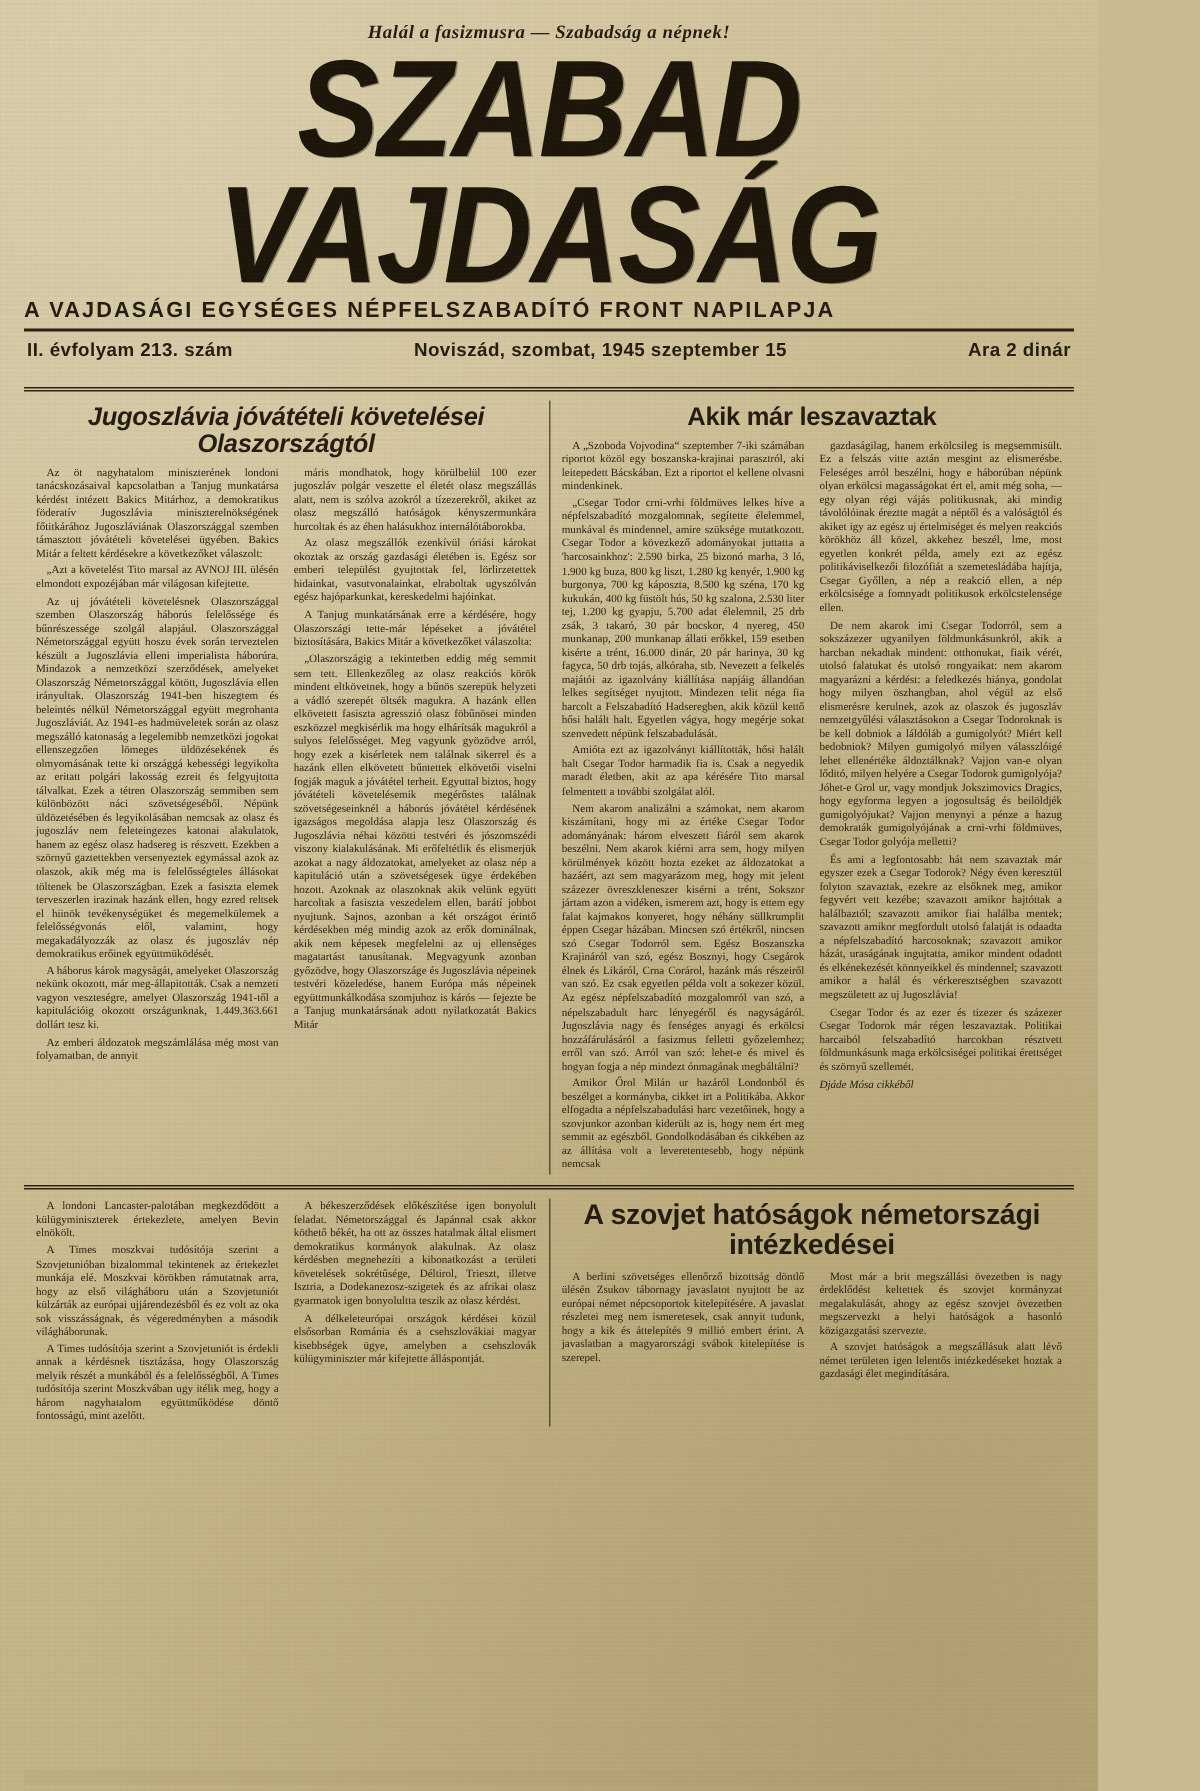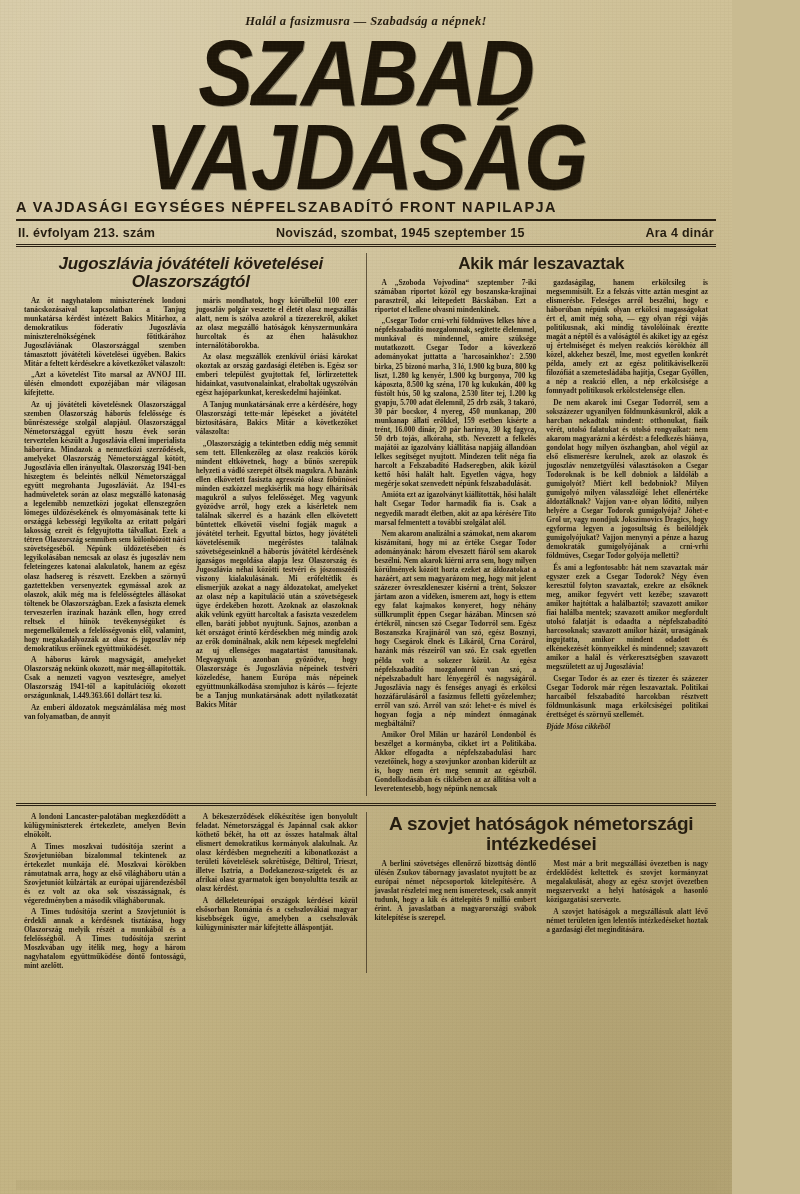--- a/index.html
+++ b/index.html
@@ -46,21 +46,21 @@
     text-align:left;
     font-family:"Liberation Sans", sans-serif;
     font-size:14.5px;letter-spacing:1.4px;font-weight:bold;
     margin:17px 0 4px 0;
   }
   .rule{border-top:2px solid #2a2114;margin:2px 0;}
   .infobar{
     display:flex;justify-content:space-between;align-items:baseline;
     font-family:"Liberation Sans", sans-serif;
     font-weight:bold;font-size:12.5px;letter-spacing:.3px;
-    padding:3px 2px 3px 2px;
+    padding:3px 2px 17px 2px;
   }
   .infobar .mid{font-weight:bold;}
   .rule2{border-top:3px double #2a2114;margin:1px 0 6px 0;}
 
   
   .cols{display:flex;gap:0;}
   .colblock{flex:1 1 0;padding:0 8px;}
   .vsep{width:1px;background:#3a2f1d;opacity:.75;}
 
   h2.headline{
@@ -77,21 +77,20 @@
   .subcols{display:flex;gap:10px;}
   .subcol{flex:1 1 0;}
 
   p{
     margin:0 0 2.5px 0;
     font-size:7.4px;
     line-height:1.22;
     text-align:justify;
     text-indent:7px;
     hyphens:auto;
-    font-weight:bold;
   }
   p.sig{text-align:left;font-style:italic;text-indent:0;margin-top:3px;}
   .hr-dbl{border-top:3px double #2a2114;margin:7px 0 6px 0;}
 
   .lower{margin-top:6px;}
   .bottom-strip{
     position:absolute;left:16px;right:16px;bottom:4px;height:10px;
     background:linear-gradient(90deg, rgba(90,70,30,.10), rgba(90,70,30,.02));
   }
   .faded{opacity:.55;}
@@ -105,21 +104,21 @@
 
   <div class="masthead">SZABAD VAJDASÁG</div>
 
   <div class="subtitle">A VAJDASÁGI EGYSÉGES NÉPFELSZABADÍTÓ FRONT NAPILAPJA</div>
 
   <div class="rule"></div>
 
   <div class="infobar">
     <span>II. évfolyam 213. szám</span>
     <span class="mid">Noviszád, szombat, 1945 szeptember 15</span>
-    <span>Ara 4 dinár</span>
+    <span>Ara 2 dinár</span>
   </div>
 
   <div class="rule2"></div>
 
   <div class="cols">
 
     <div class="colblock">
       <h2 class="headline">Jugoszlávia jóvátételi követelései Olaszországtól</h2>
       <div class="subcols">
         <div class="subcol">

